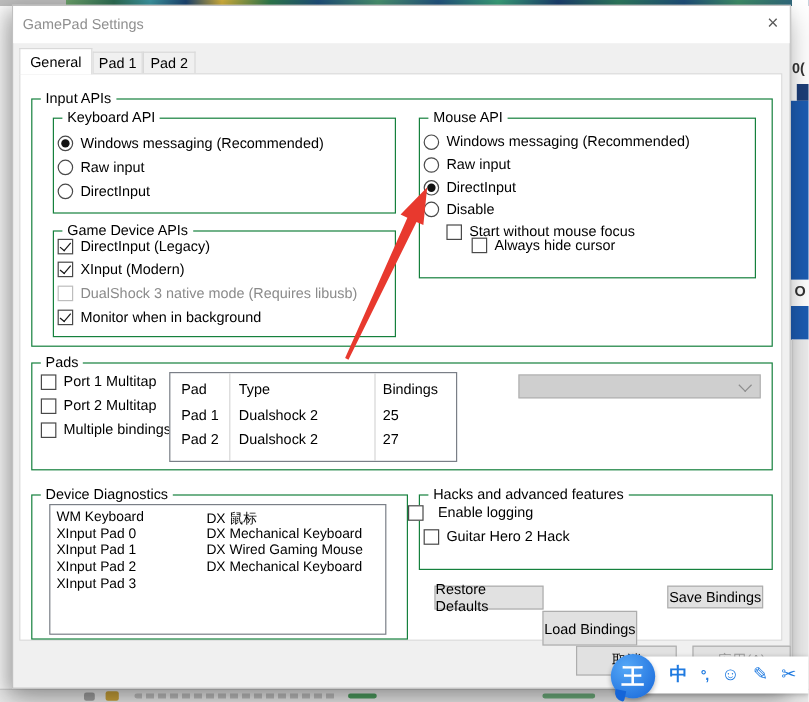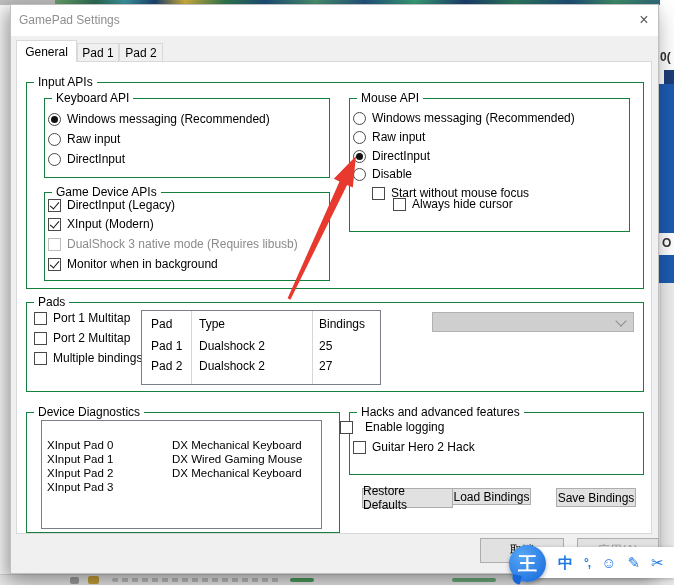--- a/index.html
+++ b/index.html
@@ -225,20 +225,24 @@
   </div>
 
   <div class="abs" id="pad-dropdown">
     <span class="chev"></span>
   </div>
 
   <div class="grp" style="left:26px;top:412px;width:314px;height:121px;">
     <span class="lbl">Device Diagnostics</span>
   </div>
   <div class="abs" id="diag-list">
+    <div class="diag-row" style="top:4px;">
+      <span class="l">WM Keyboard</span>
+      <span class="r">DX 鼠标</span>
+    </div>
     <div class="diag-row" style="top:18px;">
       <span class="l">XInput Pad 0</span>
       <span class="r">DX Mechanical Keyboard</span>
     </div>
     <div class="diag-row" style="top:32px;">
       <span class="l">XInput Pad 1</span>
       <span class="r">DX Wired Gaming Mouse</span>
     </div>
     <div class="diag-row" style="top:46px;">
       <span class="l">XInput Pad 2</span>
@@ -256,21 +260,21 @@
   <div class="row" style="left:340px;top:419px;gap:12px;">
     <span class="chk"></span>
     <span>Enable logging</span>
   </div>
   <div class="row" style="left:353px;top:439px;">
     <span class="chk"></span>
     <span>Guitar Hero 2 Hack</span>
   </div>
 
   <div class="btn" style="left:350px;top:488px;width:91px;height:20px;margin-left:12px;">Restore Defaults</div>
-  <div class="btn" style="left:452px;top:488px;width:79px;height:17px;">Load Bindings</div>
+  <div class="btn" style="left:452px;top:509px;width:79px;height:29px;">Load Bindings</div>
   <div class="btn" style="left:556px;top:488px;width:80px;height:19px;">Save Bindings</div>
 
   <div class="btn" id="btn-cancel" style="left:480px;top:538px;width:84px;height:25px;">取消</div>
   <div class="btn" id="btn-apply" style="left:577px;top:538px;width:82px;height:25px;">应用(A)</div>
 
   <svg class="abs" id="arrow-svg" viewBox="0 0 674 585">
     <polygon points="356,156 352.8,187.6 347.1,185 290.4,299.7 287.6,298.3 339.5,181.4 333.8,178.7" fill="#e8392e"></polygon>
   </svg>
 
   <div class="abs" id="ime-bar">

